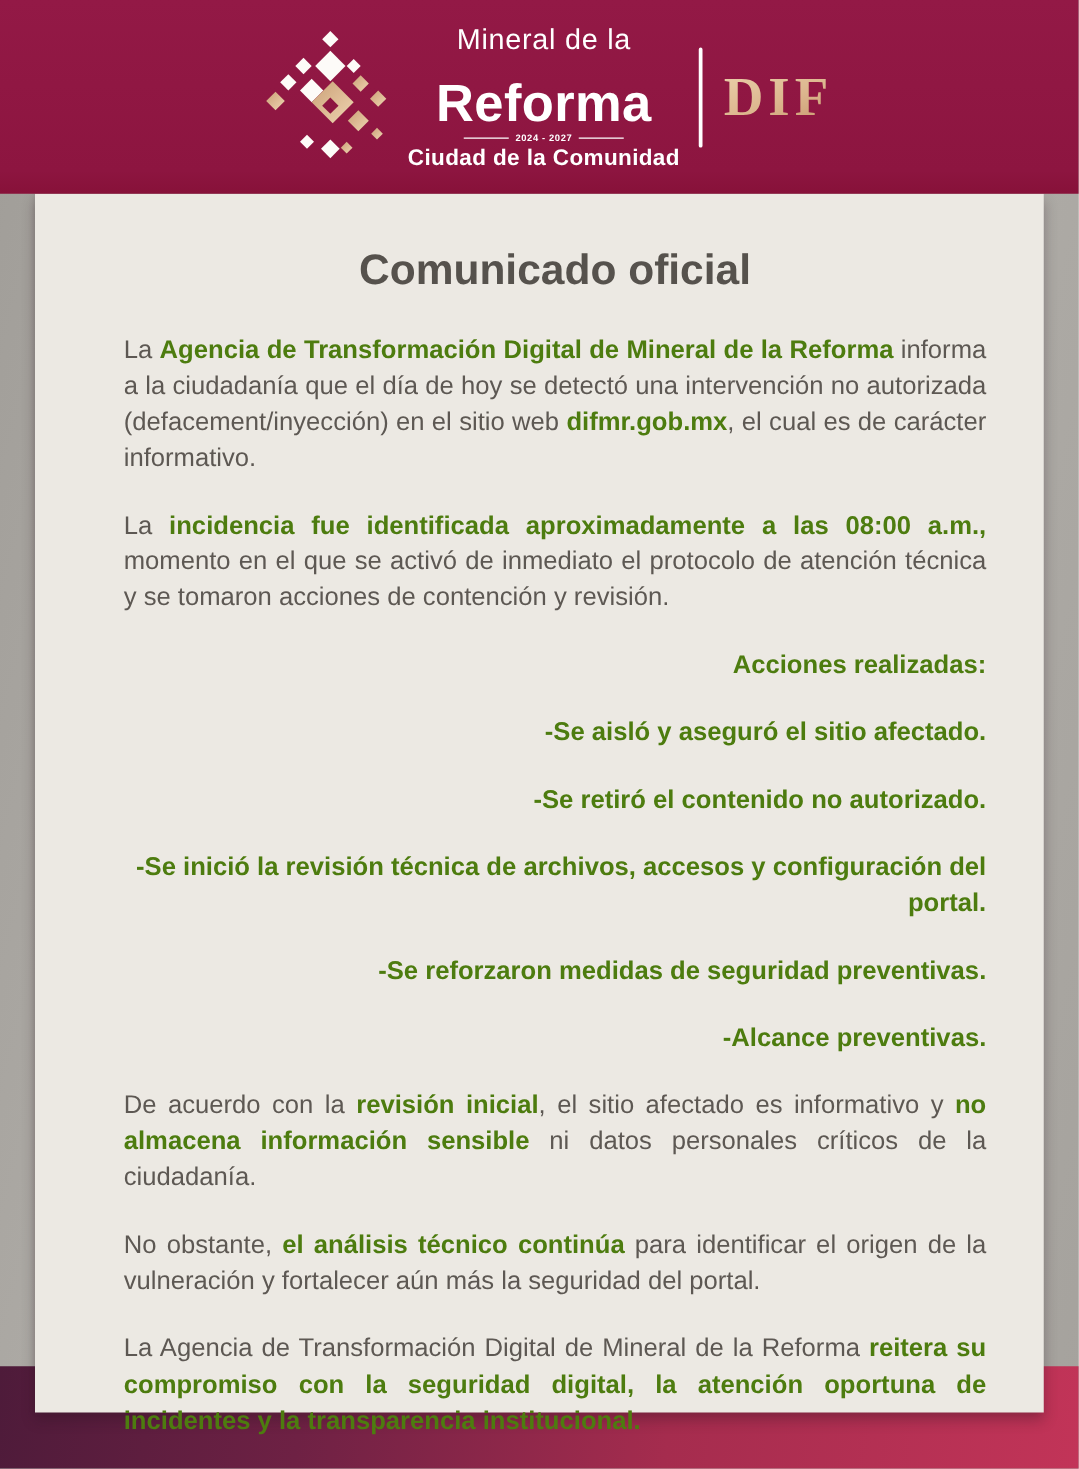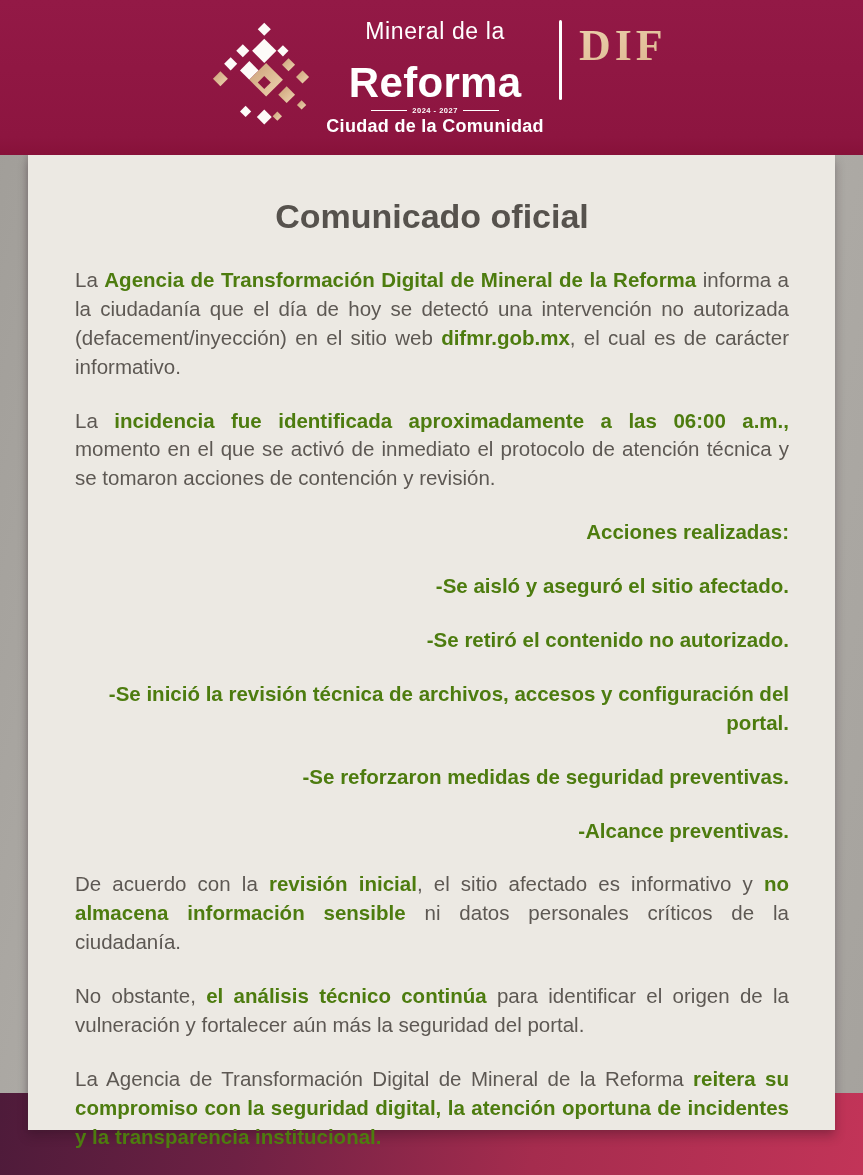--- a/index.html
+++ b/index.html
@@ -11,21 +11,21 @@
     background:linear-gradient(105deg,#a09d98 0%,#b4b1ac 45%,#aeaba6 70%,#a5a29d 100%);
   }
 
   
   .top-band {
     position:absolute; top:0; left:0; width:863px; height:155px;
     background:linear-gradient(180deg,#931946 0%,#8d1540 88%,#871139 100%);
     display:flex; align-items:center; justify-content:center;
     z-index:3;
   }
-  .brand-group { display:flex; transform:translateX(8px); }
+  .brand-group { display:flex; align-items:center; transform:translateX(8px); }
   .brand-mark { width:112px; height:112px; margin-right:2px; }
   .brand-text { color:#ffffff; text-align:center; line-height:1; }
   .brand-line1 { font-size:23px; font-weight:400; letter-spacing:.6px; }
   .brand-line2 { font-size:42px; font-weight:700; letter-spacing:.3px; margin-top:19px; }
   .brand-years { display:flex; align-items:center; justify-content:center; gap:5px; margin:3px 0 3px; }
   .brand-years .yline { width:36px; height:1.5px; background:#ffffff; }
   .brand-years .ytext { font-size:7.5px; font-weight:600; letter-spacing:.5px; }
   .brand-tagline { font-size:18px; font-weight:700; letter-spacing:.3px; }
   .brand-divider { width:3px; height:80px; background:#ffffff; border-radius:2px; margin:0 17px 0 15px; }
   .dif-text {
@@ -41,21 +41,21 @@
     position:absolute; left:0; top:1093px; width:863px; height:82px;
     background:linear-gradient(97deg,#4e1b3a 0%,#6e2144 28%,#a52c4e 62%,#c23458 100%);
     z-index:1;
   }
 
   
   .card {
     position:absolute; left:28px; top:155px; width:807px; height:975px;
     background:#ece9e3;
     box-shadow:0 6px 10px rgba(40,15,30,.30), -2px 0 4px rgba(60,50,50,.12);
-    padding:34px 46px 0 47px;
+    padding:34px 46px 0 71px;
     z-index:2;
   }
   .doc-title {
     text-align:center;
     font-size:34px; font-weight:800; color:#56524d;
     margin:8px 0 30px;
   }
   .doc-body .block {
     font-size:20.5px; line-height:1.41; color:#5d5853;
     text-align:justify;
@@ -120,21 +120,21 @@
     <div class="dif-text">DIF</div>
   </div>
 </header>
 
 <div class="bottom-band"></div>
 
 <main class="card">
   <h1 class="doc-title">Comunicado oficial</h1>
   <div class="doc-body" id="doc-body">
       <p class="block paragraph"><span>La </span><span class="b">Agencia de Transformación Digital de Mineral de la Reforma</span><span> informa a la ciudadanía que el día de hoy se detectó una intervención no autorizada (defacement/inyección) en el sitio web </span><span class="b">difmr.gob.mx</span><span>, el cual es de carácter informativo.</span></p>
-      <p class="block paragraph"><span>La </span><span class="b">incidencia fue identificada aproximadamente a las 06:00 a.m.,</span><span> momento en el que se activó de inmediato el protocolo de atención técnica y se tomaron acciones de contención y revisión.</span></p>
+      <p class="block paragraph"><span>La </span><span class="b">incidencia fue identificada aproximadamente a las 08:00 a.m.,</span><span> momento en el que se activó de inmediato el protocolo de atención técnica y se tomaron acciones de contención y revisión.</span></p>
       <p class="block heading"><span class="b">Acciones realizadas:</span></p>
       <p class="block list-item"><span class="b">-Se aisló y aseguró el sitio afectado.</span></p>
       <p class="block list-item"><span class="b">-Se retiró el contenido no autorizado.</span></p>
       <p class="block list-item"><span class="b">-Se inició la revisión técnica de archivos, accesos y configuración del portal.</span></p>
       <p class="block list-item"><span class="b">-Se reforzaron medidas de seguridad preventivas.</span></p>
       <p class="block list-item"><span class="b">-Alcance preventivas.</span></p>
       <p class="block paragraph"><span>De acuerdo con la </span><span class="b">revisión inicial</span><span>, el sitio afectado es informativo y </span><span class="b">no almacena información sensible</span><span> ni datos personales críticos de la ciudadanía.</span></p>
       <p class="block paragraph"><span>No obstante, </span><span class="b">el análisis técnico continúa</span><span> para identificar el origen de la vulneración y fortalecer aún más la seguridad del portal.</span></p>
       <p class="block paragraph"><span>La Agencia de Transformación Digital de Mineral de la Reforma </span><span class="b">reitera su compromiso con la seguridad digital, la atención oportuna de incidentes y la transparencia institucional.</span></p>
     </div>

